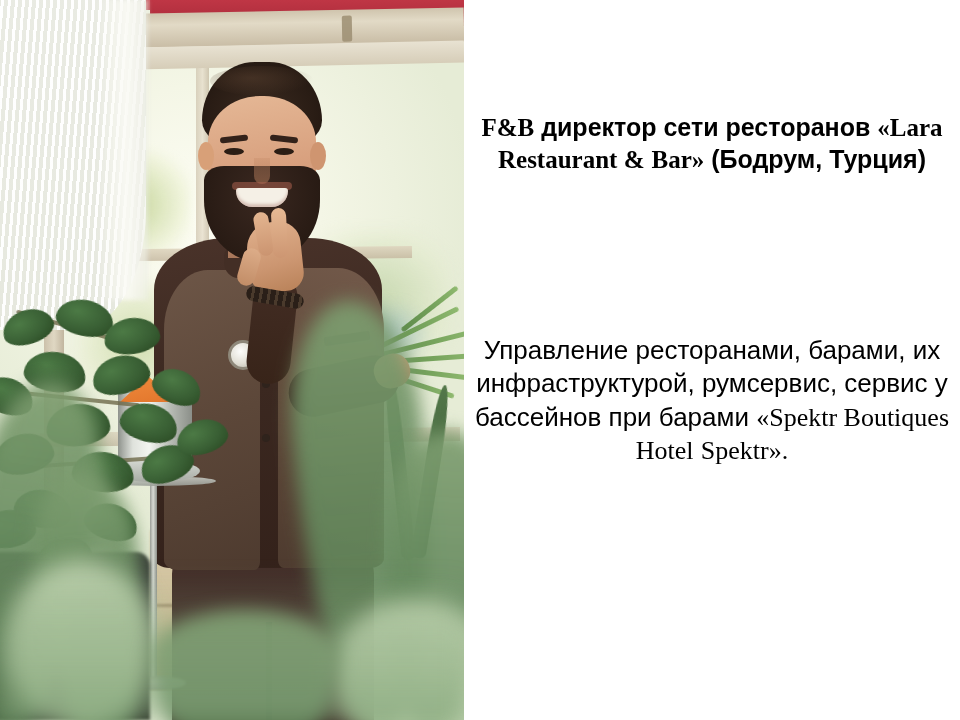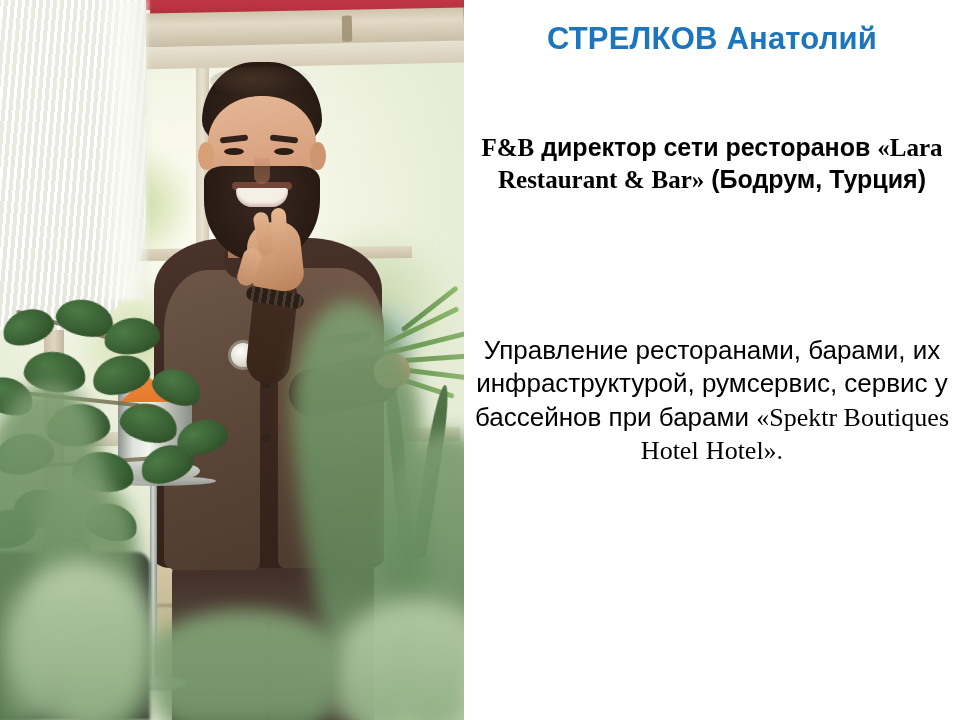--- a/index.html
+++ b/index.html
@@ -463,21 +463,21 @@
     font-family: "Liberation Sans", sans-serif;
     font-size: 31px;
     font-weight: 700;
     color: #1B76BD;
     letter-spacing: .2px;
     line-height: 1.1;
     white-space: nowrap;
   }
   .subtitle {
     position: absolute;
-    left: 6px; top: 132px;
+    left: 6px; top: 112px;
     width: 484px;
     text-align: center;
     font-family: "Liberation Sans", sans-serif;
     font-size: 25px;
     font-weight: 700;
     color: #000000;
     line-height: 1.23;
   }
   .subtitle .serif {
     font-family: "Liberation Serif", serif;
@@ -617,30 +617,29 @@
     <div class="fg-blur-light" style="left:6px;top:560px;width:150px;height:170px;"></div>
     <div class="fg-blur" style="left:300px;top:300px;width:130px;height:430px;transform:rotate(-5deg);"></div>
     <div class="fg-blur" style="left:384px;top:430px;width:110px;height:300px;transform:rotate(4deg);"></div>
     <div class="fg-blur-light" style="left:330px;top:600px;width:170px;height:150px;"></div>
     <div class="fg-blur" style="left:150px;top:610px;width:190px;height:150px;"></div>
     <div class="fg-haze"></div>
   </div>
 
   <div class="text-panel">
 
-    <div class="slide-title">СТРЕЛКОВ Анатолий</div>
 
     <div class="subtitle">
       <span class="serif">F&amp;B</span><span> директор  сети</span>
       <span>ресторанов </span><span class="serif">«Lara Restaurant &amp;</span>
       <span class="serif">Bar»</span><span> (Бодрум, Турция)</span>
     </div>
 
     <div class="body-text">
       <span>Управление ресторанами,</span>
       <span>барами, их инфраструктурой,</span>
       <span>румсервис, сервис у бассейнов</span>
       <span>при барами </span><span class="serif">«Spektr Boutiques Hotel</span>
-      <span class="serif">Hotel».</span>
+      <span class="serif">Spektr».</span>
     </div>
 
   </div>
 </div>
 
 </body></html>

